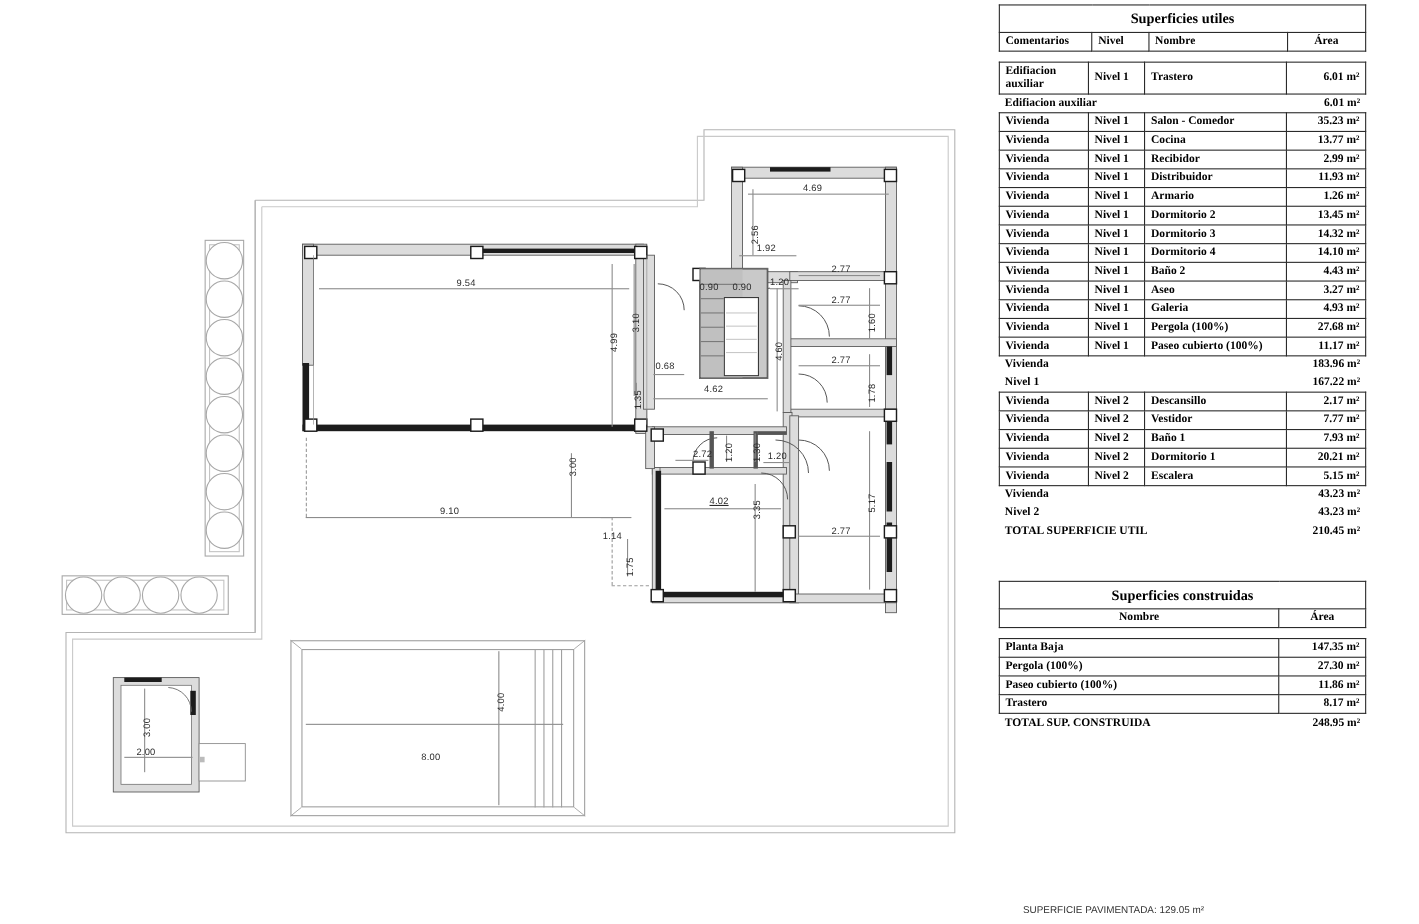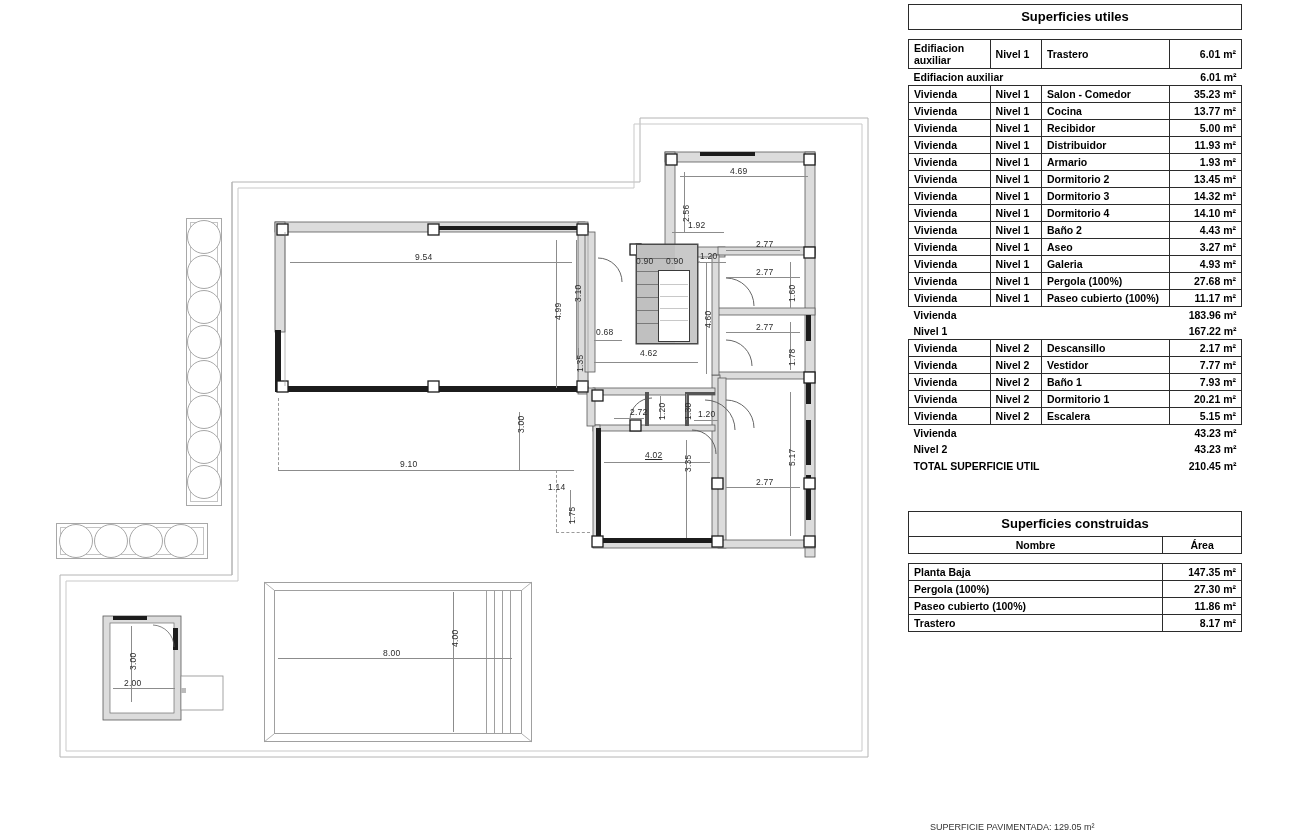--- a/index.html
+++ b/index.html
@@ -30,21 +30,21 @@
   .tree{position:absolute;border:1px solid #a8a8a8;border-radius:50%;
         background:#ffffff;box-sizing:border-box;}
   .pool-outer{position:absolute;border:1px solid #a0a0a0;background:#fff;
               box-sizing:border-box;}
   .pool-inner{position:absolute;border:1px solid #a0a0a0;background:#fff;
               box-sizing:border-box;}
   .pool-step{position:absolute;width:1px;background:#a0a0a0;}
 
   
   #tables{position:absolute;left:908px;top:0;width:350px;}
-  table{border-collapse:collapse;font-family:Liberation Sans, sans-serif;}
+  table{border-collapse:collapse;font-family:Liberation Serif, serif;}
   .tbl{width:334px;}
   .tbl td,.tbl th{border:1px solid #2b2b2b;padding:2px 5px;font-size:10.5px;
                   font-weight:bold;line-height:12px;color:#000;}
   .tbl .title{text-align:center;font-size:13px;padding:6px 4px;
               border:1px solid #2b2b2b;}
   .tbl .hdr{font-size:11px;}
   .c-com{width:78px;}
   .c-niv{width:46px;}
   .c-nom{width:138px;}
   .c-area{width:72px;text-align:right;}
@@ -284,36 +284,42 @@
   <div class="dimtext" style="left:400px;top:459px;">9.10</div>
   <div class="dimline v" style="left:519px;top:412px;height:58px;"></div>
   <div class="dimtext vert" style="left:516px;top:433px;">3.00</div>
 
   <div class="dimline h" style="left:546px;top:470px;width:28px;"></div>
   <div class="dimtext" style="left:548px;top:482px;">1.14</div>
   <div class="dimline v" style="left:570px;top:490px;height:34px;"></div>
   <div class="dimtext vert" style="left:567px;top:524px;">1.75</div>
 
   <div class="dimline h" style="left:278px;top:658px;width:234px;"></div>
-  <div class="dimtext" style="left:383px;top:648px;">8.00</div>
+  <div class="dimtext" style="left:383px;top:683px;">8.00</div>
   <div class="dimline v" style="left:453px;top:592px;height:140px;"></div>
   <div class="dimtext vert" style="left:450px;top:647px;">4.00</div>
 
   <div class="dimline h" style="left:113px;top:688px;width:62px;"></div>
   <div class="dimtext" style="left:124px;top:678px;">2.00</div>
   <div class="dimline v" style="left:131px;top:626px;height:76px;"></div>
   <div class="dimtext vert" style="left:128px;top:670px;">3.00</div>
 </div>
 
 <div id="tables">
 
   <table class="tbl" style="margin-top:4px;">
     <tbody>
         <tr>
       <td class="title" colspan="4">Superficies utiles</td>
+    </tr>
+    <tr class="hdr">
+      <td class="c-com">Comentarios</td>
+      <td class="c-niv">Nivel</td>
+      <td class="c-nom">Nombre</td>
+      <td class="c-area area-ctr">Área</td>
     </tr>
   </tbody>
     </table>
 
   <table class="tbl" style="margin-top:9px;">
     <tbody>
         <tr>
       <td class="c-com">Edifiacion auxiliar</td>
       <td class="c-niv">Nivel 1</td>
       <td class="c-nom">Trastero</td>
@@ -333,33 +339,33 @@
     <tr>
           <td class="c-com">Vivienda</td>
           <td class="c-niv">Nivel 1</td>
           <td class="c-nom">Cocina</td>
           <td class="c-area">13.77 m²</td>
         </tr>
     <tr>
           <td class="c-com">Vivienda</td>
           <td class="c-niv">Nivel 1</td>
           <td class="c-nom">Recibidor</td>
-          <td class="c-area">5.00 m²</td>
+          <td class="c-area">2.99 m²</td>
         </tr>
     <tr>
           <td class="c-com">Vivienda</td>
           <td class="c-niv">Nivel 1</td>
           <td class="c-nom">Distribuidor</td>
           <td class="c-area">11.93 m²</td>
         </tr>
     <tr>
           <td class="c-com">Vivienda</td>
           <td class="c-niv">Nivel 1</td>
           <td class="c-nom">Armario</td>
-          <td class="c-area">1.93 m²</td>
+          <td class="c-area">1.26 m²</td>
         </tr>
     <tr>
           <td class="c-com">Vivienda</td>
           <td class="c-niv">Nivel 1</td>
           <td class="c-nom">Dormitorio 2</td>
           <td class="c-area">13.45 m²</td>
         </tr>
     <tr>
           <td class="c-com">Vivienda</td>
           <td class="c-niv">Nivel 1</td>
@@ -481,17 +487,21 @@
           <td class="c-area">27.30 m²</td>
         </tr>
     <tr>
           <td style="width:262px;">Paseo cubierto (100%)</td>
           <td class="c-area">11.86 m²</td>
         </tr>
     <tr>
           <td style="width:262px;">Trastero</td>
           <td class="c-area">8.17 m²</td>
         </tr>
+    <tr class="grand">
+      <td style="width:262px;">TOTAL SUP. CONSTRUIDA</td>
+      <td class="c-area">248.95 m²</td>
+    </tr>
   </tbody>
     </table>
 
   <div class="footnote" style="left:22px;top:822px;">SUPERFICIE PAVIMENTADA: 129.05 m²</div>
 </div>
 
 </body></html>

